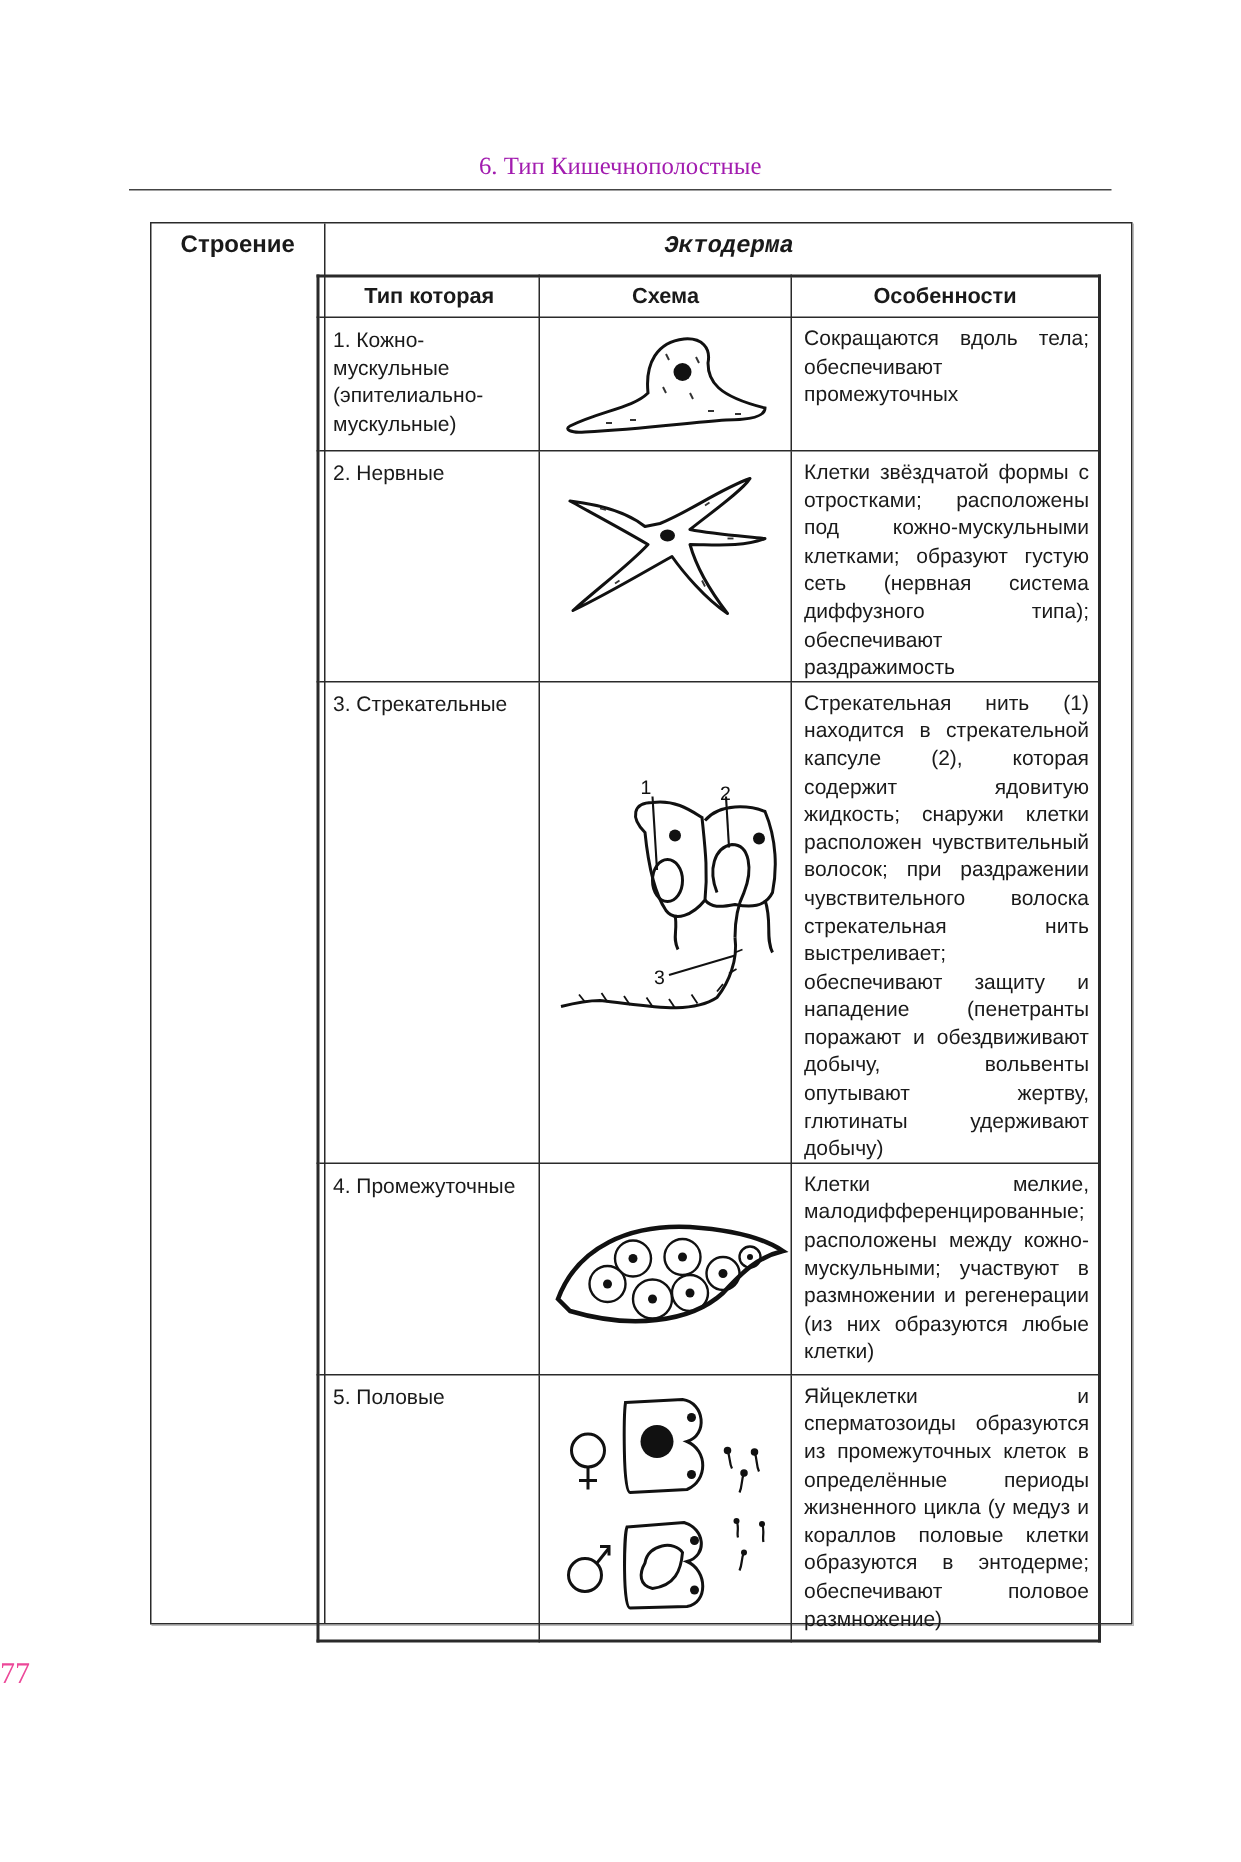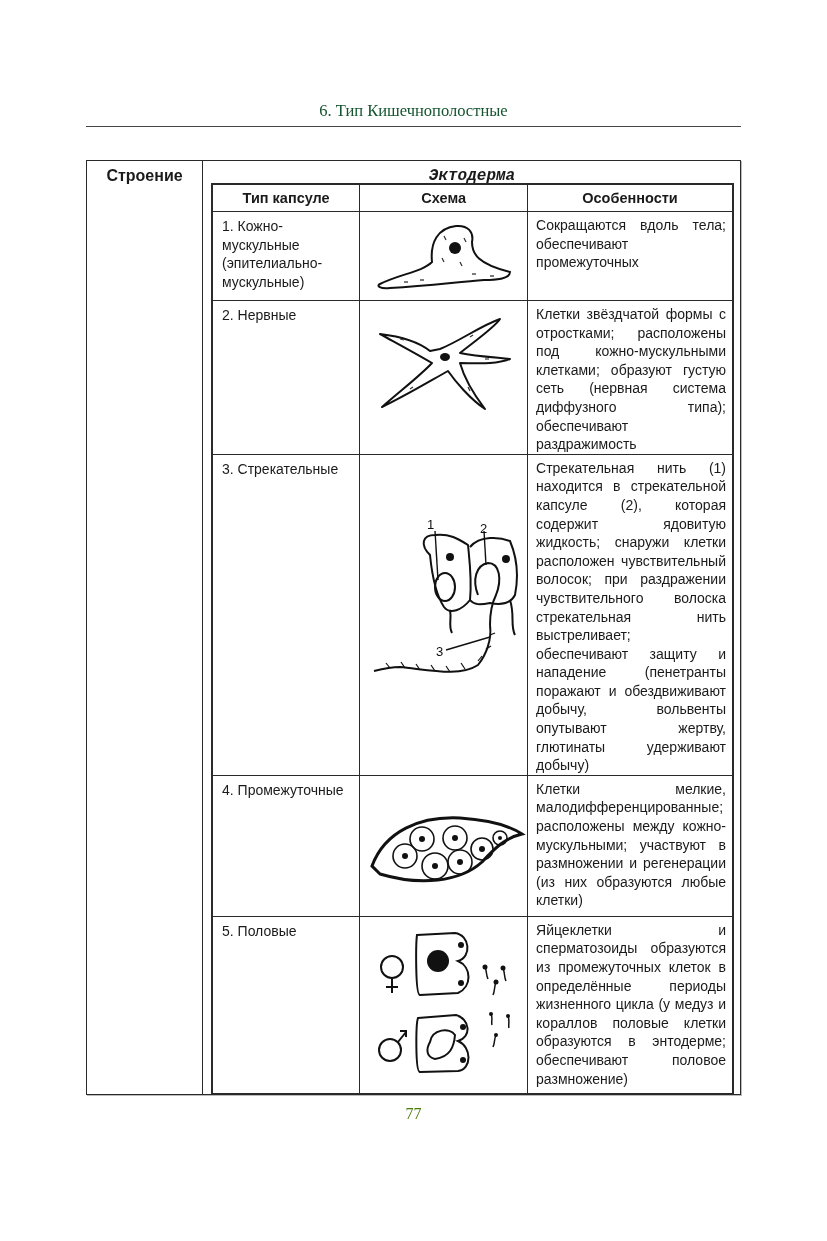--- a/index.html
+++ b/index.html
@@ -1,24 +1,24 @@
 <!DOCTYPE html>
 <html><head>
 <meta charset="utf-8">
 <style>
   html, body { margin:0; padding:0; background:#ffffff; }
   body { width:827px; height:1241px; position:relative; overflow:hidden; color:#1a1a1a; }
   .running-head {
     position:absolute; left:0; width:827px; top:101px; text-align:center;
-    font-family:"Liberation Serif", serif; font-size:16.5px; color:#14532d;
+    font-family:"Liberation Serif", serif; font-size:16.5px; color:#a21caf;
   }
   .head-rule { position:absolute; left:86px; top:126px; width:655px; height:0; border-top:1.5px solid #444; }
   .outer {
-    position:absolute; left:86px; top:148px; width:653px; height:933px;
-    border:1.5px solid #2a2a2a; box-shadow: 1px 1px 0 #bbb; margin-top: 12px;
+    position:absolute; left:100px; top:148px; width:653px; height:933px;
+    border:1.5px solid #2a2a2a; box-shadow: 1px 1px 0 #bbb;
   }
   .outer-divider { position:absolute; left:115px; top:0; bottom:0; border-left:1.5px solid #2a2a2a; }
   .section-label {
     position:absolute; left:0; width:115px; top:6px; text-align:center;
     font-family:"Liberation Sans", sans-serif; font-weight:bold; font-size:16px;
   }
   .layer-title {
     position:absolute; left:117px; right:0; top:6px; text-align:center;
     font-family:Liberation Mono, monospace; font-weight:bold; font-style:italic; font-size:16px;
   }
@@ -28,40 +28,40 @@
     font-family:"Liberation Sans", sans-serif; font-size:14px; line-height:18.6px;
   }
   table.inner th, table.inner td { border:1.5px solid #2a2a2a; vertical-align:top; padding:0; }
   table.inner th { font-weight:bold; font-size:14.5px; height:26px; text-align:center; vertical-align:middle; }
   .c1 { width:147px; } .c2 { width:170px; } .c3 { width:204px; }
   td.type { padding:5px 4px 0 9px !important; }
   td.feat { padding:4px 6px 0 8px !important; text-align:justify; }
   td.schema { position:relative; }
   td.schema svg { position:absolute; left:0; top:0; }
   .page-num {
-    position:absolute; left:0; width:827px; top:1105px; text-align:center;
-    font-family:"Liberation Serif", serif; font-size:16px; color:#4d7c0f;
+    position:absolute; left:0; width:827px; top:1105px; 
+    font-family:"Liberation Serif", serif; font-size:20px; color:#ec4899;
   }
 </style>
 </head>
 <body>
 
 <div class="running-head">6. Тип Кишечнополостные</div>
 <div class="head-rule"></div>
 
 <div class="outer">
   <div class="outer-divider"></div>
   <div class="section-label">Строение</div>
   <div class="layer-title">Эктодерма</div>
 </div>
 
 <table class="inner">
   <tbody>
       <tr>
-    <th class="c1">Тип капсуле</th>
+    <th class="c1">Тип которая</th>
     <th class="c2">Схема</th>
     <th class="c3">Особенности</th>
   </tr>
 
   <tr style="height:89px">
     <td class="type">1. Кожно-мускульные (эпителиально-мускульные)</td>
     <td class="schema">
       <svg width="170" height="89">
         <path d="M20 72 C 40 62, 62 60, 72 50 C 70 30, 78 16, 96 14 C 108 13, 114 20, 112 30 C 112 42, 118 52, 150 60 C 150 66, 140 68, 124 68 C 96 70, 70 74, 30 76 C 20 77, 16 74, 20 72 Z" fill="none" stroke="#111" stroke-width="2"></path>
         <circle cx="95" cy="36" r="6" fill="#111"></circle>

